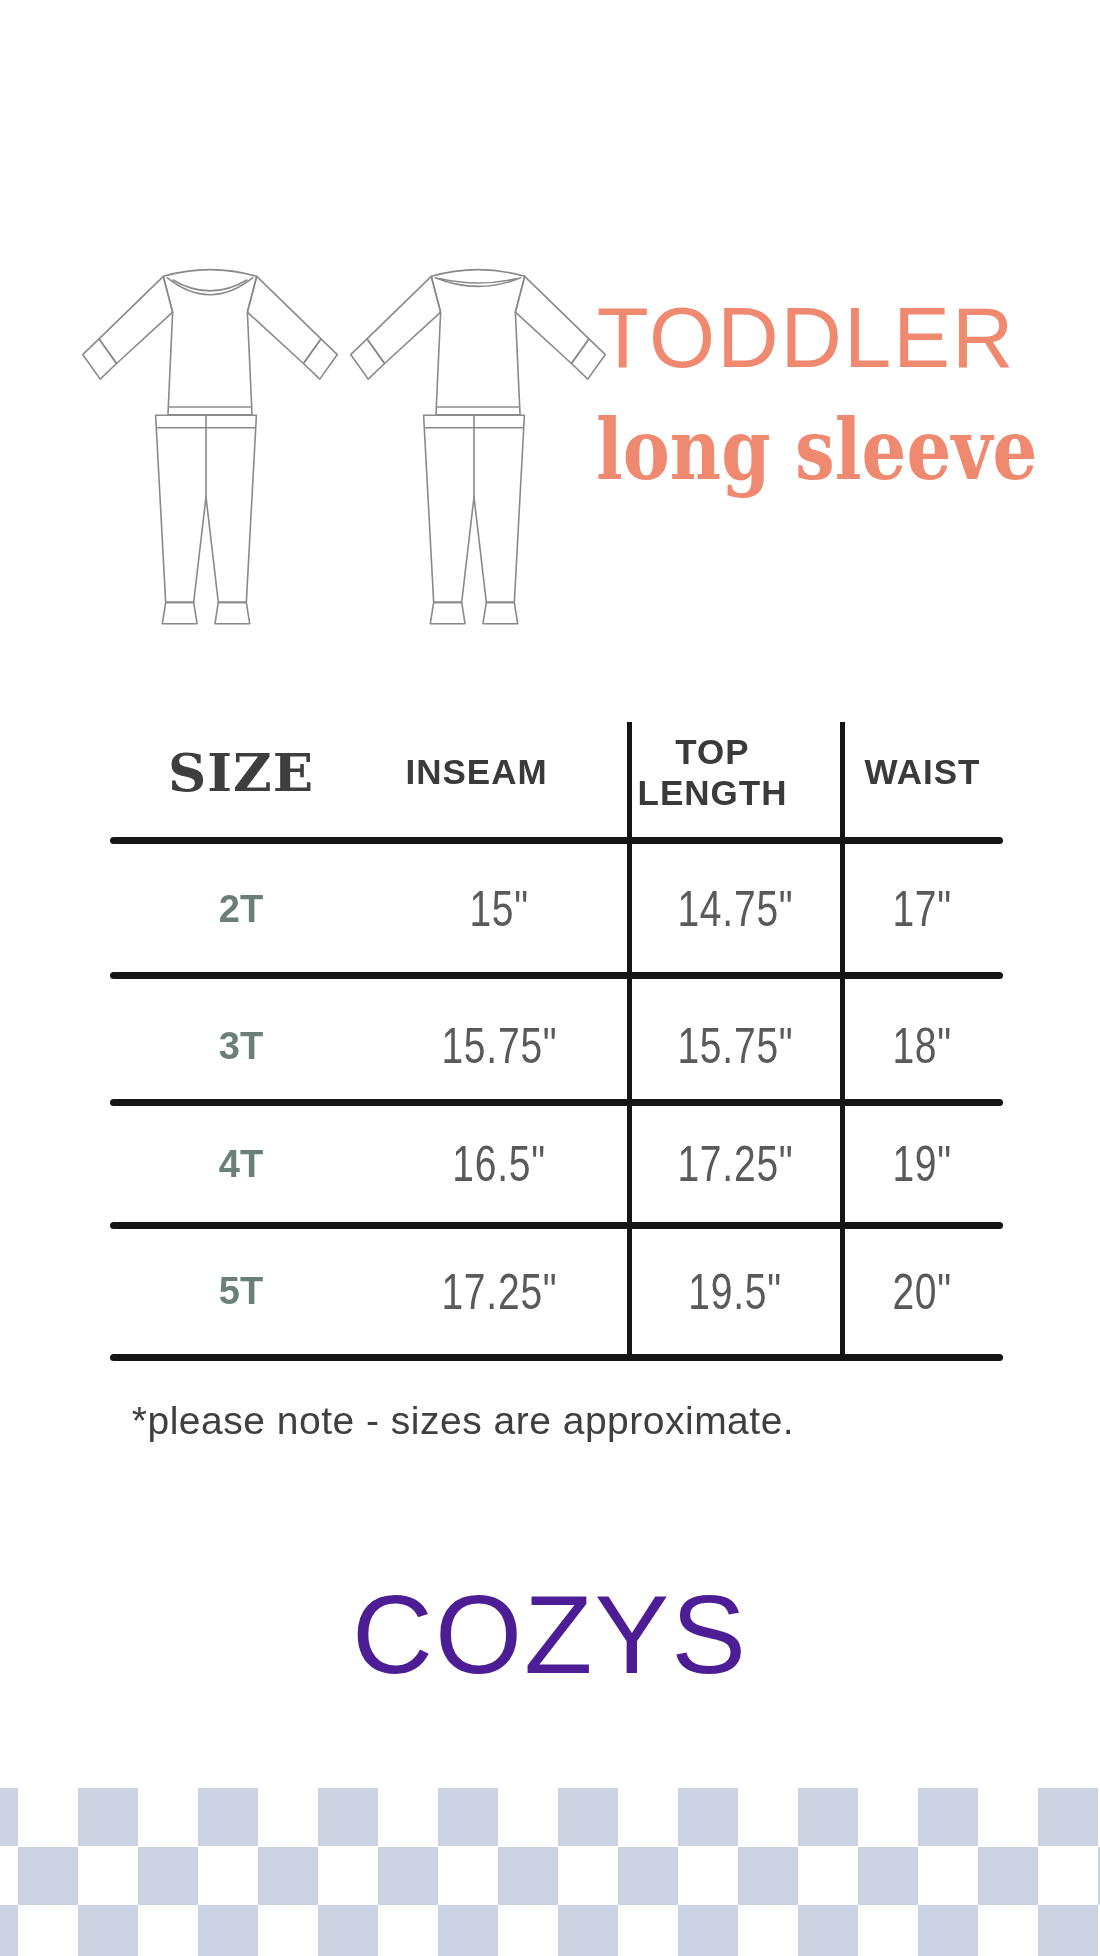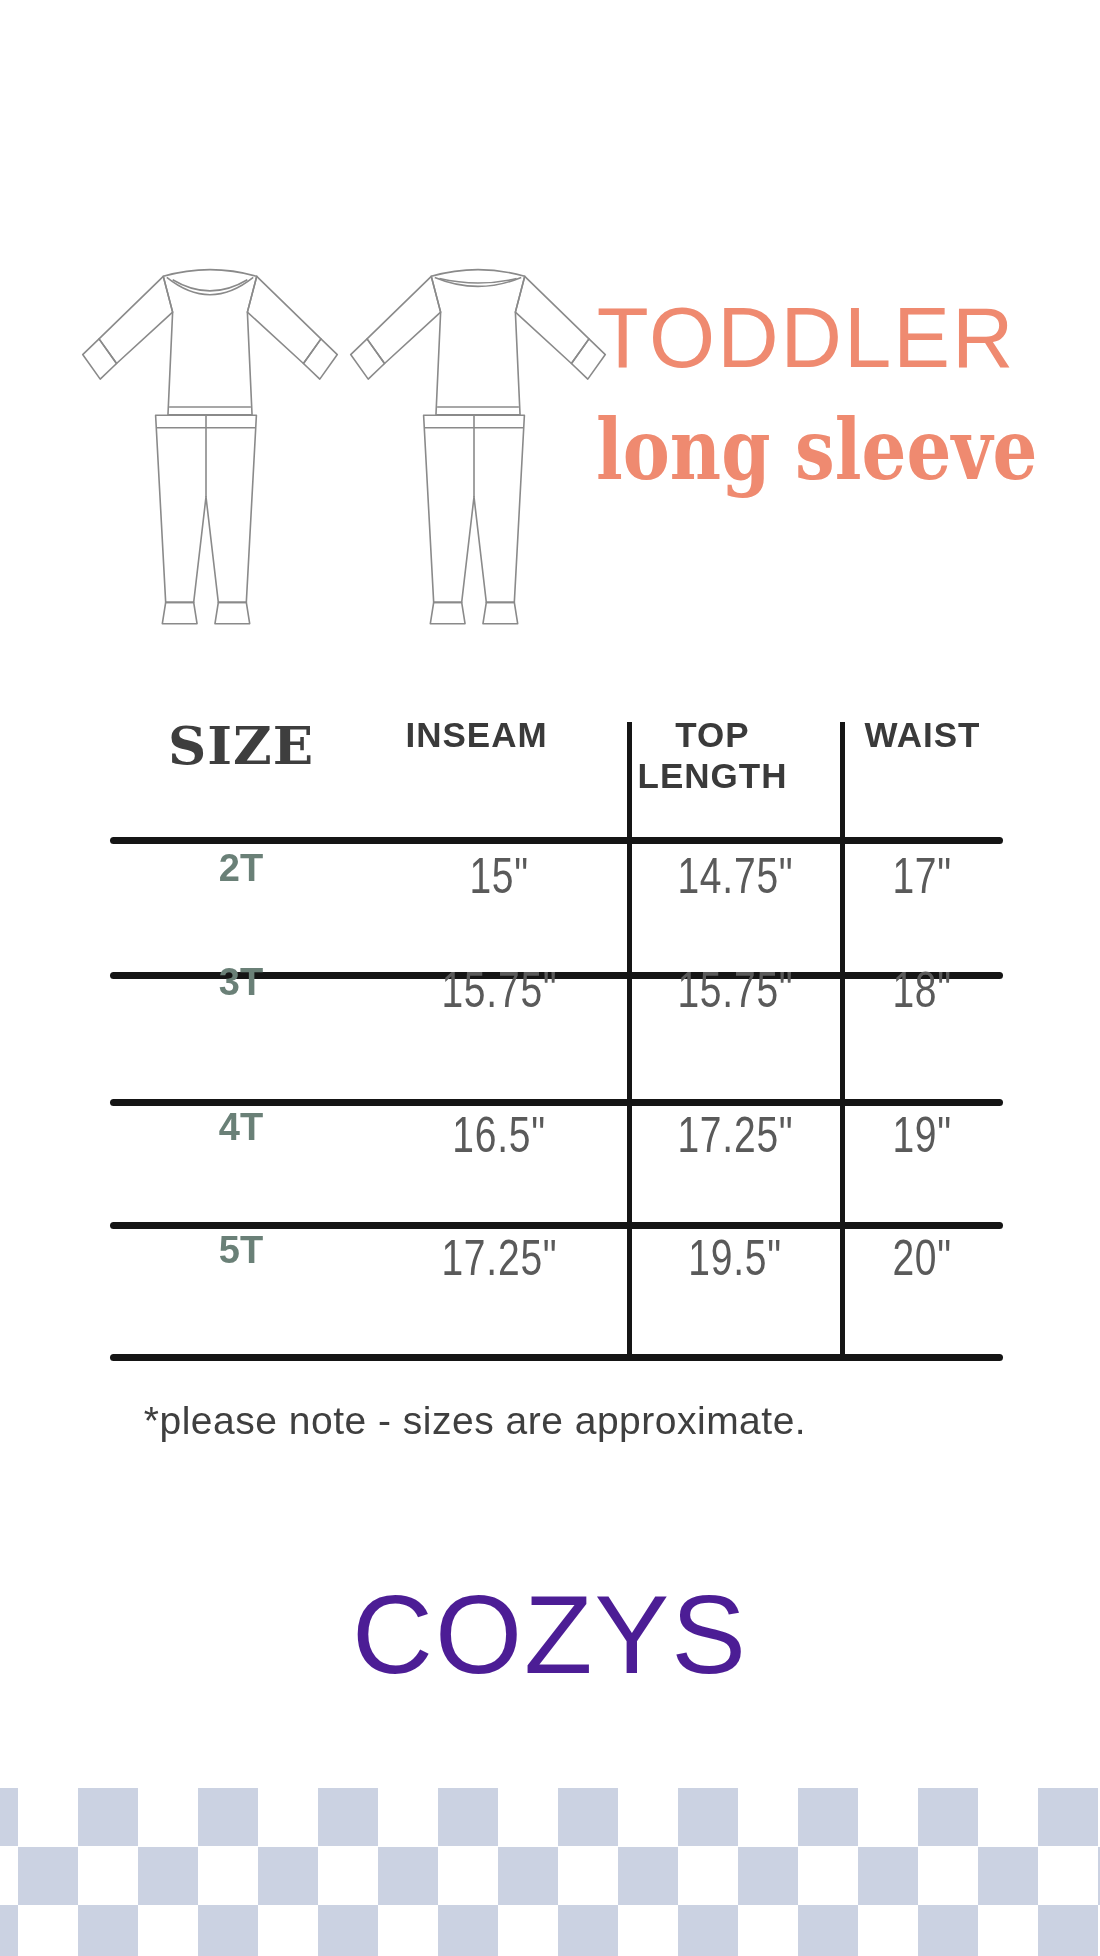--- a/index.html
+++ b/index.html
@@ -15,33 +15,33 @@
   .t-longsleeve{top:408px;line-height:84px;font-size:84px;font-weight:700;
     font-family:"DejaVu Serif","Liberation Serif",serif;transform:scaleX(0.84);transform-origin:center;}
   .t-pajamas{top:492px;line-height:96px;font-size:96px;font-weight:400;letter-spacing:1px;}
 
   
   .hline{position:absolute;left:110px;width:893px;height:7px;background:#151515;border-radius:4px;}
   .vline{position:absolute;width:5px;background:#151515;}
 
   
   .trow{position:absolute;left:112px;width:891px;display:flex;}
-  .cell{display:flex;justify-content:center;}
+  .cell{display:flex;align-items:center;justify-content:center;}
   .c1{width:258px;} .c2{width:259px;} .c3{width:213px;} .c4{width:161px;}
 
   .h-size{font-family:"DejaVu Serif","Liberation Serif",serif;font-weight:700;font-size:53px;
     letter-spacing:1px;color:#3E3E3E;}
   .h-col{font-weight:700;font-size:35px;color:#3A3A3A;letter-spacing:1px;text-align:center;line-height:1.18;}
   .c2 .h-col{width:185px;}
 
   .size-label{font-weight:700;font-size:38px;color:#6A8077;}
   .val{display:inline-block;font-weight:400;font-size:50px;color:#5A5A5A;letter-spacing:1px;
     transform:scaleX(0.78);transform-origin:center;white-space:nowrap;}
 
-  .note{position:absolute;left:122px;width:706px;top:1398px;line-height:46px;text-align:center;
+  .note{position:absolute;left:110px;width:706px;top:1398px;line-height:46px;text-align:center;
     font-size:39px;color:#3F3F3F;letter-spacing:0.5px;}
 
   .brand{position:absolute;left:0;right:0;top:1579px;line-height:112px;text-align:center;
     font-size:112px;letter-spacing:2px;color:#4c1d95;}
 
   .checker{position:absolute;left:0;right:0;top:1788px;height:168px;
     background-image:conic-gradient(#CBD2E2 0deg 90deg,#ffffff 90deg 180deg,#CBD2E2 180deg 270deg,#ffffff 270deg 360deg);
     background-size:120px 117px;background-position:18px 0px;background-repeat:repeat;}
 </style>
 </head>
@@ -126,21 +126,21 @@
     <div class="cell c2">
         <span class="val">15"</span>
       </div>
     <div class="cell c3">
         <span class="val">14.75"</span>
       </div>
     <div class="cell c4">
         <span class="val">17"</span>
       </div>
   </div>
-  <div class="trow" style="top:961px;height:120px">
+  <div class="trow" style="top:986px;height:120px">
     <div class="cell c1">
         <span class="size-label">3T</span>
       </div>
     <div class="cell c2">
         <span class="val">15.75"</span>
       </div>
     <div class="cell c3">
         <span class="val">15.75"</span>
       </div>
     <div class="cell c4">

